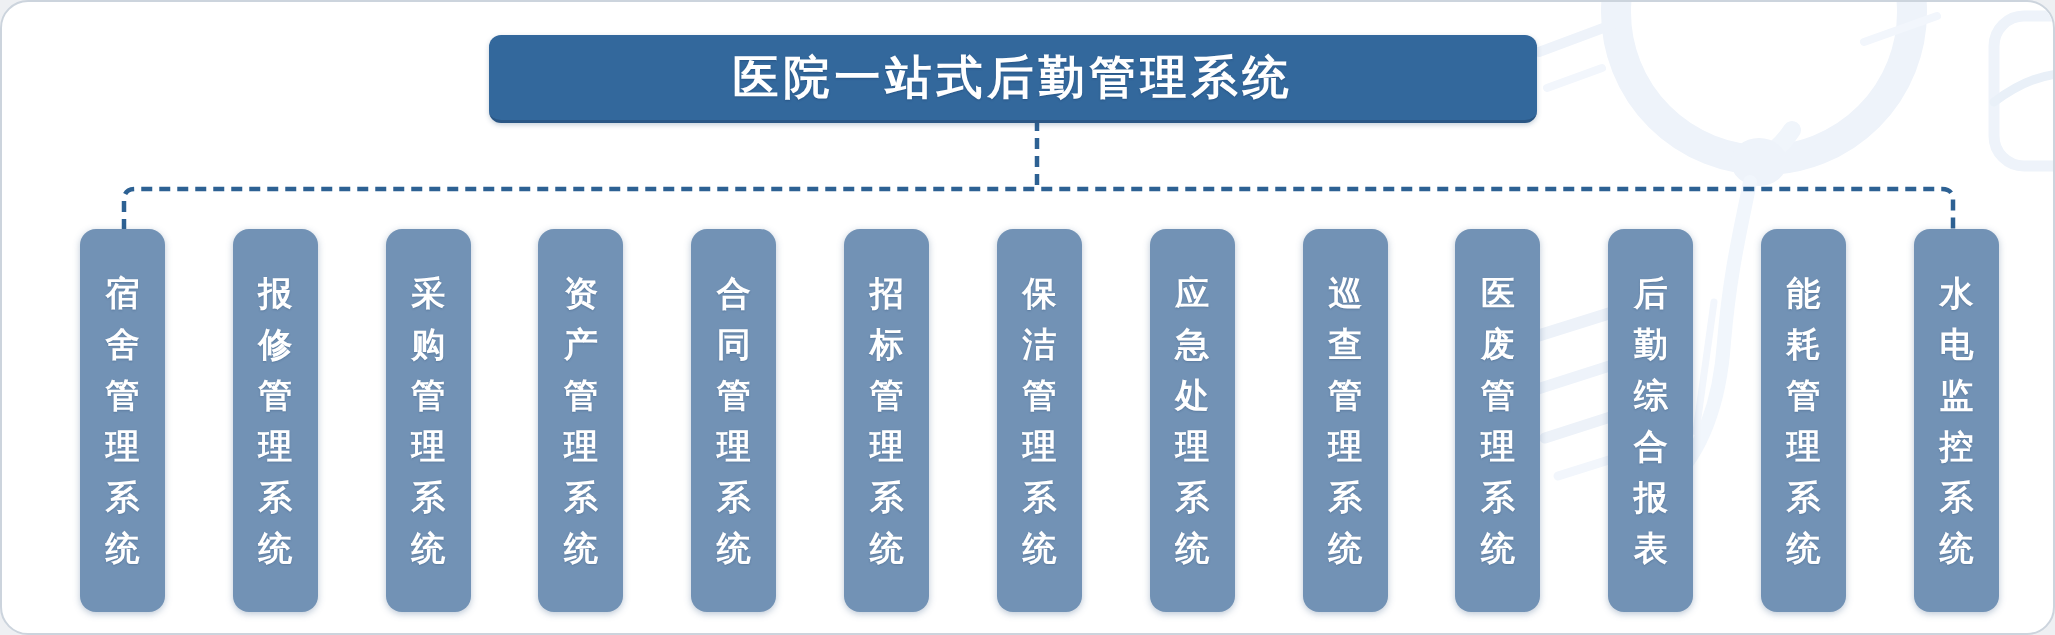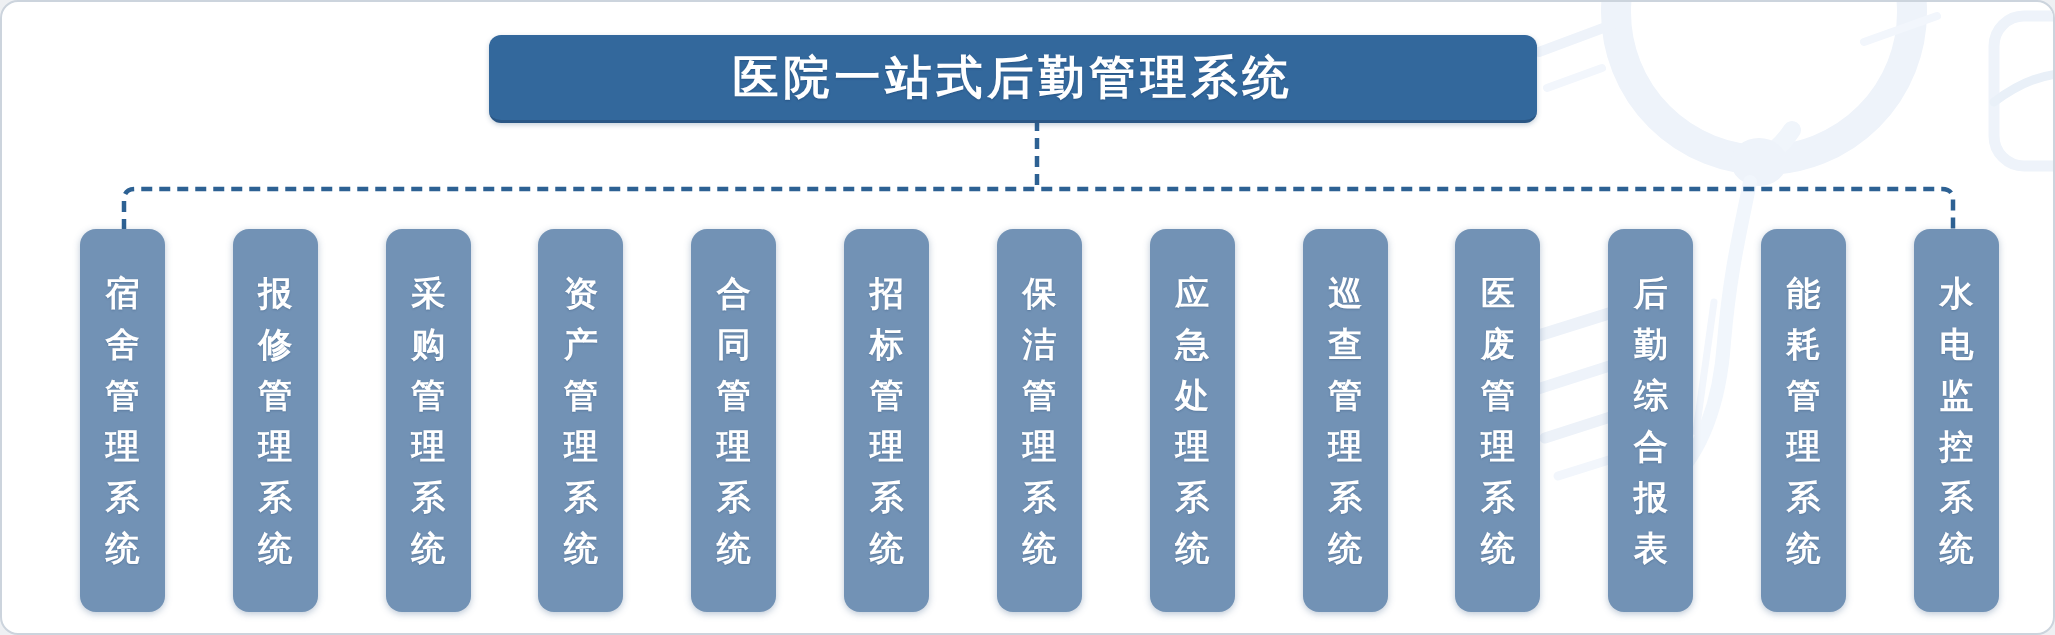--- a/index.html
+++ b/index.html
@@ -10,21 +10,21 @@
     background: #eef0f3;
     font-family: "Liberation Sans", "DejaVu Sans", sans-serif;
     overflow: hidden;
   }
   .card {
     position: absolute;
     inset: 0;
     box-sizing: border-box;
     background: #ffffff;
     border: 2px solid #ccd4dd;
-    border-radius: 18px;
+    border-radius: 28px;
     overflow: hidden;
   }
   .layer {
     position: absolute;
     inset: 0;
     width: 2055px;
     height: 635px;
     pointer-events: none;
   }
   .root-box {

